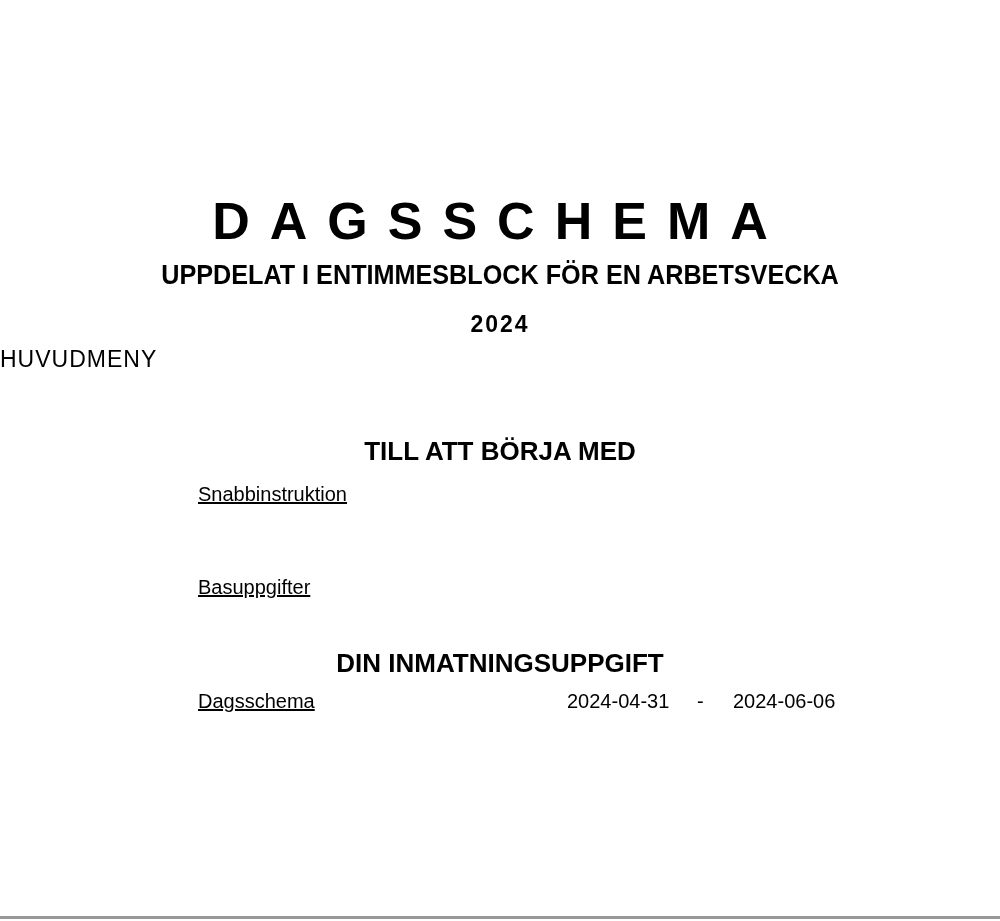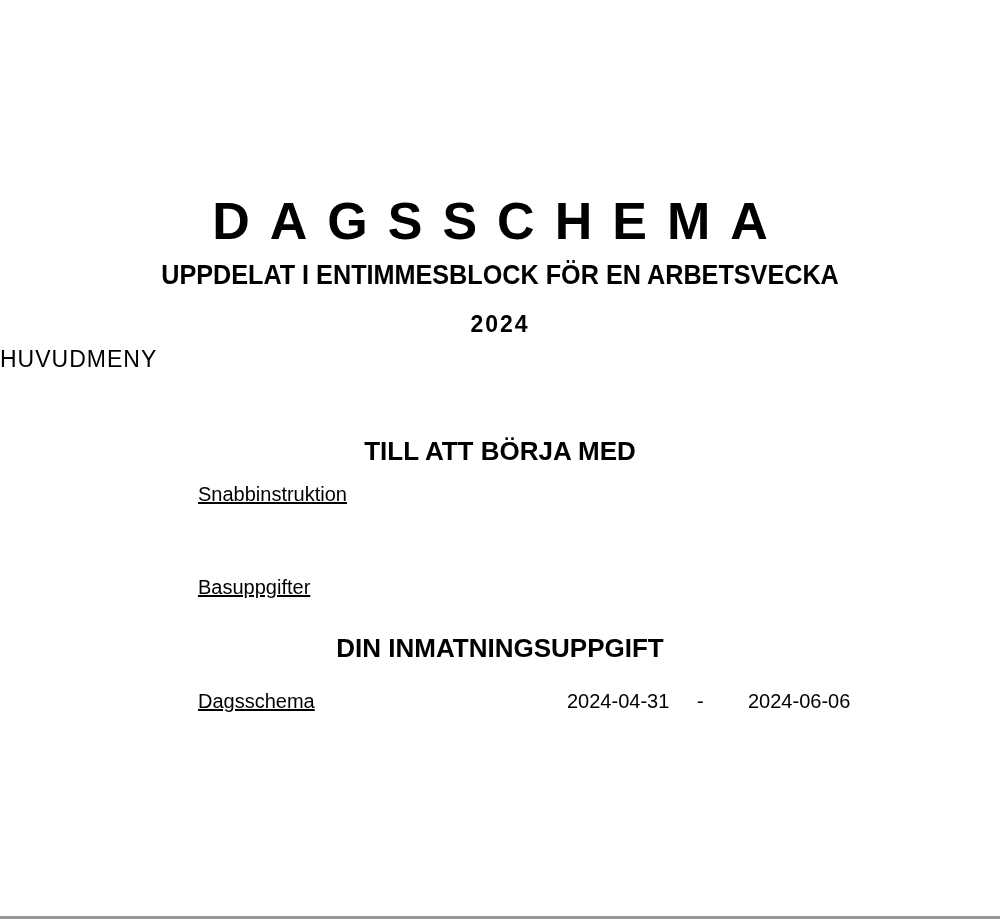--- a/index.html
+++ b/index.html
@@ -48,21 +48,21 @@
     font-weight: normal;
     letter-spacing: 1px;
   }
   .section-heading {
     left: 0; right: 0;
     text-align: center;
     font-size: 26px;
     font-weight: bold;
   }
   .heading-start { top: 436px; }
-  .heading-input { top: 633px; }
+  .heading-input { top: 648px; }
 
   .doc-link {
     left: 158px;
     font-size: 20px;
     font-weight: normal;
     color: #000000;
     text-decoration: underline;
     cursor: pointer;
     white-space: nowrap;
     margin-left: 40px;
@@ -71,21 +71,21 @@
   .link-bas   { top: 576px; }
   .link-dags  { top: 690px; }
 
   .date-text {
     font-size: 20px;
     top: 690px;
     white-space: nowrap;
   }
   .date-start { left: 567px; }
   .date-sep   { left: 697px; }
-  .date-end   { left: 733px; margin-left: 15px; }
+  .date-end   { left: 733px; }
 
   .bottom-bar {
     left: 0; right: 0;
     top: 916px;
     height: 3px;
     background: #999999;
   }
 </style>
 </head>
 <body>

